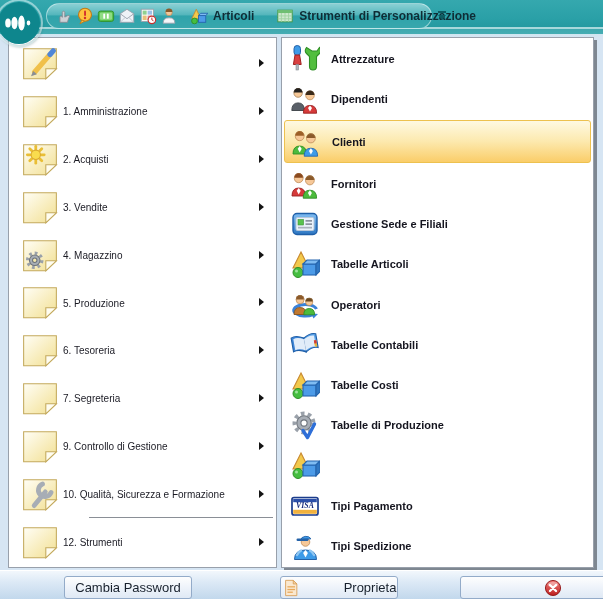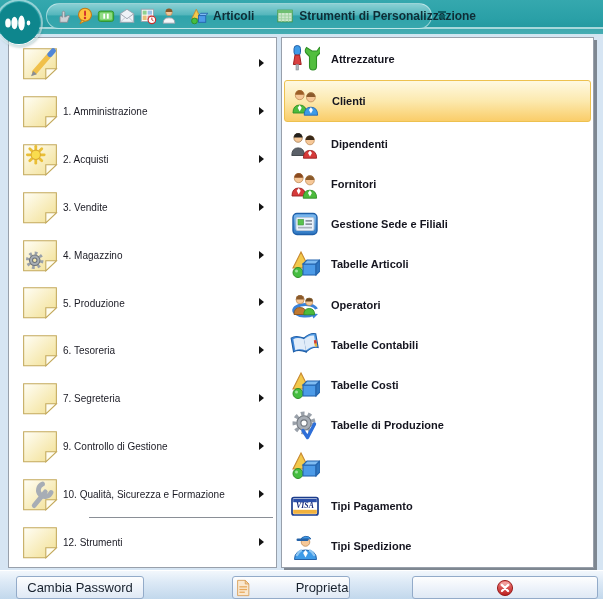--- a/index.html
+++ b/index.html
@@ -59,21 +59,21 @@
     border:1px solid #edc14f;border-radius:3px;margin:1px 2px;}
   .sub-item.hl .sicon{left:6px;}
   .sub-item.hl .slabel{left:47px;}
 
   
   #footer{position:absolute;left:0;bottom:0;width:603px;height:29px;
     background:linear-gradient(#f2f7fc 0%, #dcE9f6 40%, #c2d8ec 100%);border-top:1px solid #fff;box-sizing:border-box;}
   .fbtn{position:absolute;top:5px;height:23px;border:1px solid #93abc9;border-radius:3px;
     background:linear-gradient(#fefefe, #eef3fa 50%, #dfe9f5 100%);
     display:flex;align-items:center;justify-content:center;gap:7px;
-    font-family:"Liberation Sans", sans-serif;font-size:13px;color:#17202c;cursor:pointer;box-sizing:border-box;}
+    font-family:"Liberation Sans", sans-serif;font-size:13px;color:#17202c;cursor:pointer;box-sizing:border-box;margin-left:48px;}
   .fbtn .ficon{width:18px;height:18px;display:inline-block;}
   .fbtn .ficon svg{width:18px;height:18px;display:block;}
   #fbtn-0{left:16px;width:128px;}
   #fbtn-1{left:232px;width:118px;gap:44px;}
   #fbtn-2{left:412px;width:186px;}
 </style>
 </head>
 <body>
 
 <svg width="0" height="0" style="position:absolute">
@@ -332,56 +332,56 @@
           <span class="sicon">
             <svg viewBox="0 0 30 30">
               <rect x="4" y="1.5" width="6.5" height="10" rx="3.2" fill="#3E9BE8" stroke="#2462A8"></rect>
               <path d="M5 11h4.6l1.6 9.5h-7.8z" fill="#D84040" stroke="#A02020"></path>
               <rect x="6" y="20.5" width="2.6" height="5.5" fill="#b0b6bd" stroke="#888e95" stroke-width=".6"></rect>
               <path d="M16.5 3.5q-2.5 3.5 0 6l3 3v10a3.5 3.5 0 0 0 7 0v-10l3-3q2.5-2.5 0-6l-2.5 3.5h-5z" fill="#52BE3E" stroke="#2F8F26" stroke-width="1.1"></path>
             </svg>
           </span>
           <span class="slabel">Attrezzature</span>
         </div>
+        <div class="sub-item">
+          <span class="sicon">
+            <svg viewBox="0 0 30 30">
+              <path d="M3.6 8.6a4.5 4.5 0 0 1 9 0" fill="#22201e"></path>
+              <circle cx="8.1" cy="9.1" r="4.2" fill="#F6C898" stroke="#9a7040" stroke-width=".7"></circle>
+              <path d="M4 8.6a4.1 4.1 0 0 1 8.2 0" fill="#22201e"></path>
+              <path d="M1.8 26.5q0-7.6 6.3-7.6t6.3 7.6z" fill="#5a6068" stroke="#3a3f45" stroke-width=".9"></path>
+              <path d="M15.4 11a4.6 4.6 0 0 1 9.2 0" fill="#3a2a1a"></path>
+              <circle cx="20" cy="11.5" r="4.3" fill="#F6C898" stroke="#B8824C" stroke-width=".7"></circle>
+              <path d="M15.8 11a4.2 4.2 0 0 1 8.4 0" fill="#3a2a1a"></path>
+              <path d="M13.4 29.2q0-7.8 6.6-7.8t6.6 7.8z" fill="#D63A3A" stroke="#9a2020" stroke-width=".9"></path>
+              <path d="M20 21.4l-2 2.7 2 3.5 2-3.5z" fill="#fff"></path>
+            </svg>
+          </span>
+          <span class="slabel">Dipendenti</span>
+        </div>
         <div class="sub-item hl">
           <span class="sicon">
             <svg viewBox="0 0 30 30">
               <path d="M4 8.8a4.7 4.7 0 0 1 9.4 0" fill="#9C5F27"></path>
               <circle cx="8.7" cy="9.3" r="4.4" fill="#F6C898" stroke="#B8824C" stroke-width=".7"></circle>
               <path d="M4.6 8.8a4.1 4.1 0 0 1 8.2 0" fill="#9C5F27"></path>
               <path d="M2 27q0-8 6.7-8t6.7 8z" fill="#4CBB3C" stroke="#2F8F26" stroke-width=".9"></path>
               <path d="M8.7 19l-2 2.8 2 3.6 2-3.6z" fill="#fff"></path>
               <path d="M15.2 11a4.7 4.7 0 0 1 9.4 0" fill="#8a5a2b"></path>
               <circle cx="19.9" cy="11.5" r="4.4" fill="#F6C898" stroke="#B8824C" stroke-width=".7"></circle>
               <path d="M15.8 11a4.1 4.1 0 0 1 8.2 0" fill="#8a5a2b"></path>
               <path d="M13.2 29.2q0-8 6.7-8t6.7 8z" fill="#3E9BE8" stroke="#2567B0" stroke-width=".9"></path>
               <path d="M19.9 21.2l-2 2.8 2 3.6 2-3.6z" fill="#fff"></path>
             </svg>
           </span>
           <span class="slabel">Clienti</span>
         </div>
         <div class="sub-item">
           <span class="sicon">
             <svg viewBox="0 0 30 30">
-              <path d="M3.6 8.6a4.5 4.5 0 0 1 9 0" fill="#22201e"></path>
-              <circle cx="8.1" cy="9.1" r="4.2" fill="#F6C898" stroke="#9a7040" stroke-width=".7"></circle>
-              <path d="M4 8.6a4.1 4.1 0 0 1 8.2 0" fill="#22201e"></path>
-              <path d="M1.8 26.5q0-7.6 6.3-7.6t6.3 7.6z" fill="#5a6068" stroke="#3a3f45" stroke-width=".9"></path>
-              <path d="M15.4 11a4.6 4.6 0 0 1 9.2 0" fill="#3a2a1a"></path>
-              <circle cx="20" cy="11.5" r="4.3" fill="#F6C898" stroke="#B8824C" stroke-width=".7"></circle>
-              <path d="M15.8 11a4.2 4.2 0 0 1 8.4 0" fill="#3a2a1a"></path>
-              <path d="M13.4 29.2q0-7.8 6.6-7.8t6.6 7.8z" fill="#D63A3A" stroke="#9a2020" stroke-width=".9"></path>
-              <path d="M20 21.4l-2 2.7 2 3.5 2-3.5z" fill="#fff"></path>
-            </svg>
-          </span>
-          <span class="slabel">Dipendenti</span>
-        </div>
-        <div class="sub-item">
-          <span class="sicon">
-            <svg viewBox="0 0 30 30">
               <path d="M4 8.8a4.7 4.7 0 0 1 9.4 0" fill="#8a4a1f"></path>
               <circle cx="8.7" cy="9.3" r="4.4" fill="#F6C898" stroke="#B8824C" stroke-width=".7"></circle>
               <path d="M4.6 8.8a4.1 4.1 0 0 1 8.2 0" fill="#8a4a1f"></path>
               <path d="M2 27q0-8 6.7-8t6.7 8z" fill="#D63A3A" stroke="#9a2020" stroke-width=".9"></path>
               <path d="M8.7 19l-2 2.8 2 3.6 2-3.6z" fill="#fff"></path>
               <path d="M15.2 11a4.7 4.7 0 0 1 9.4 0" fill="#8a5a2b"></path>
               <circle cx="19.9" cy="11.5" r="4.4" fill="#F6C898" stroke="#B8824C" stroke-width=".7"></circle>
               <path d="M15.8 11a4.1 4.1 0 0 1 8.2 0" fill="#8a5a2b"></path>
               <path d="M13.2 29.2q0-8 6.7-8t6.7 8z" fill="#4CBB3C" stroke="#2F8F26" stroke-width=".9"></path>
               <path d="M19.9 21.2l-2 2.8 2 3.6 2-3.6z" fill="#fff"></path>

